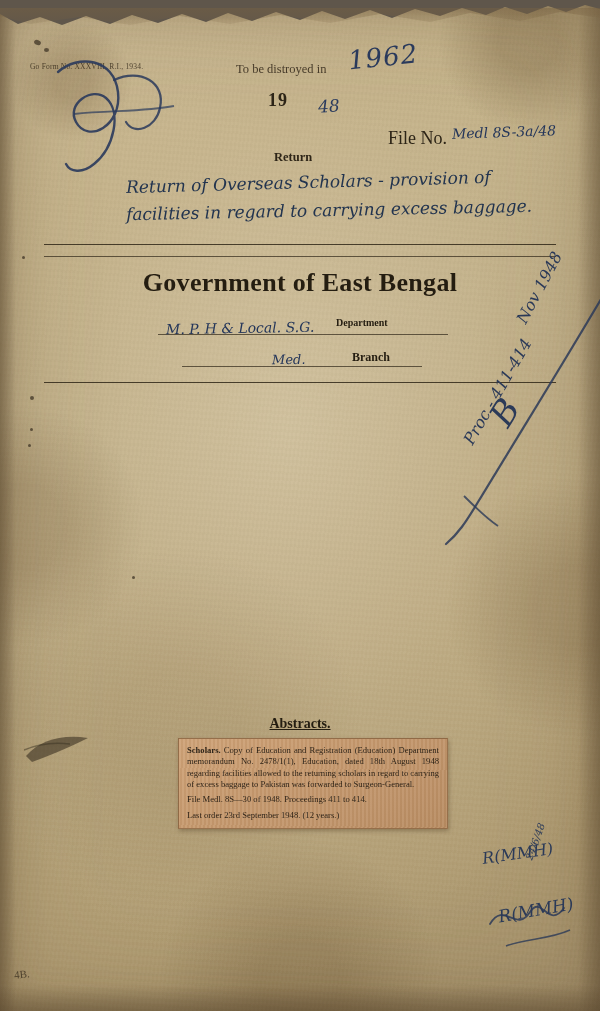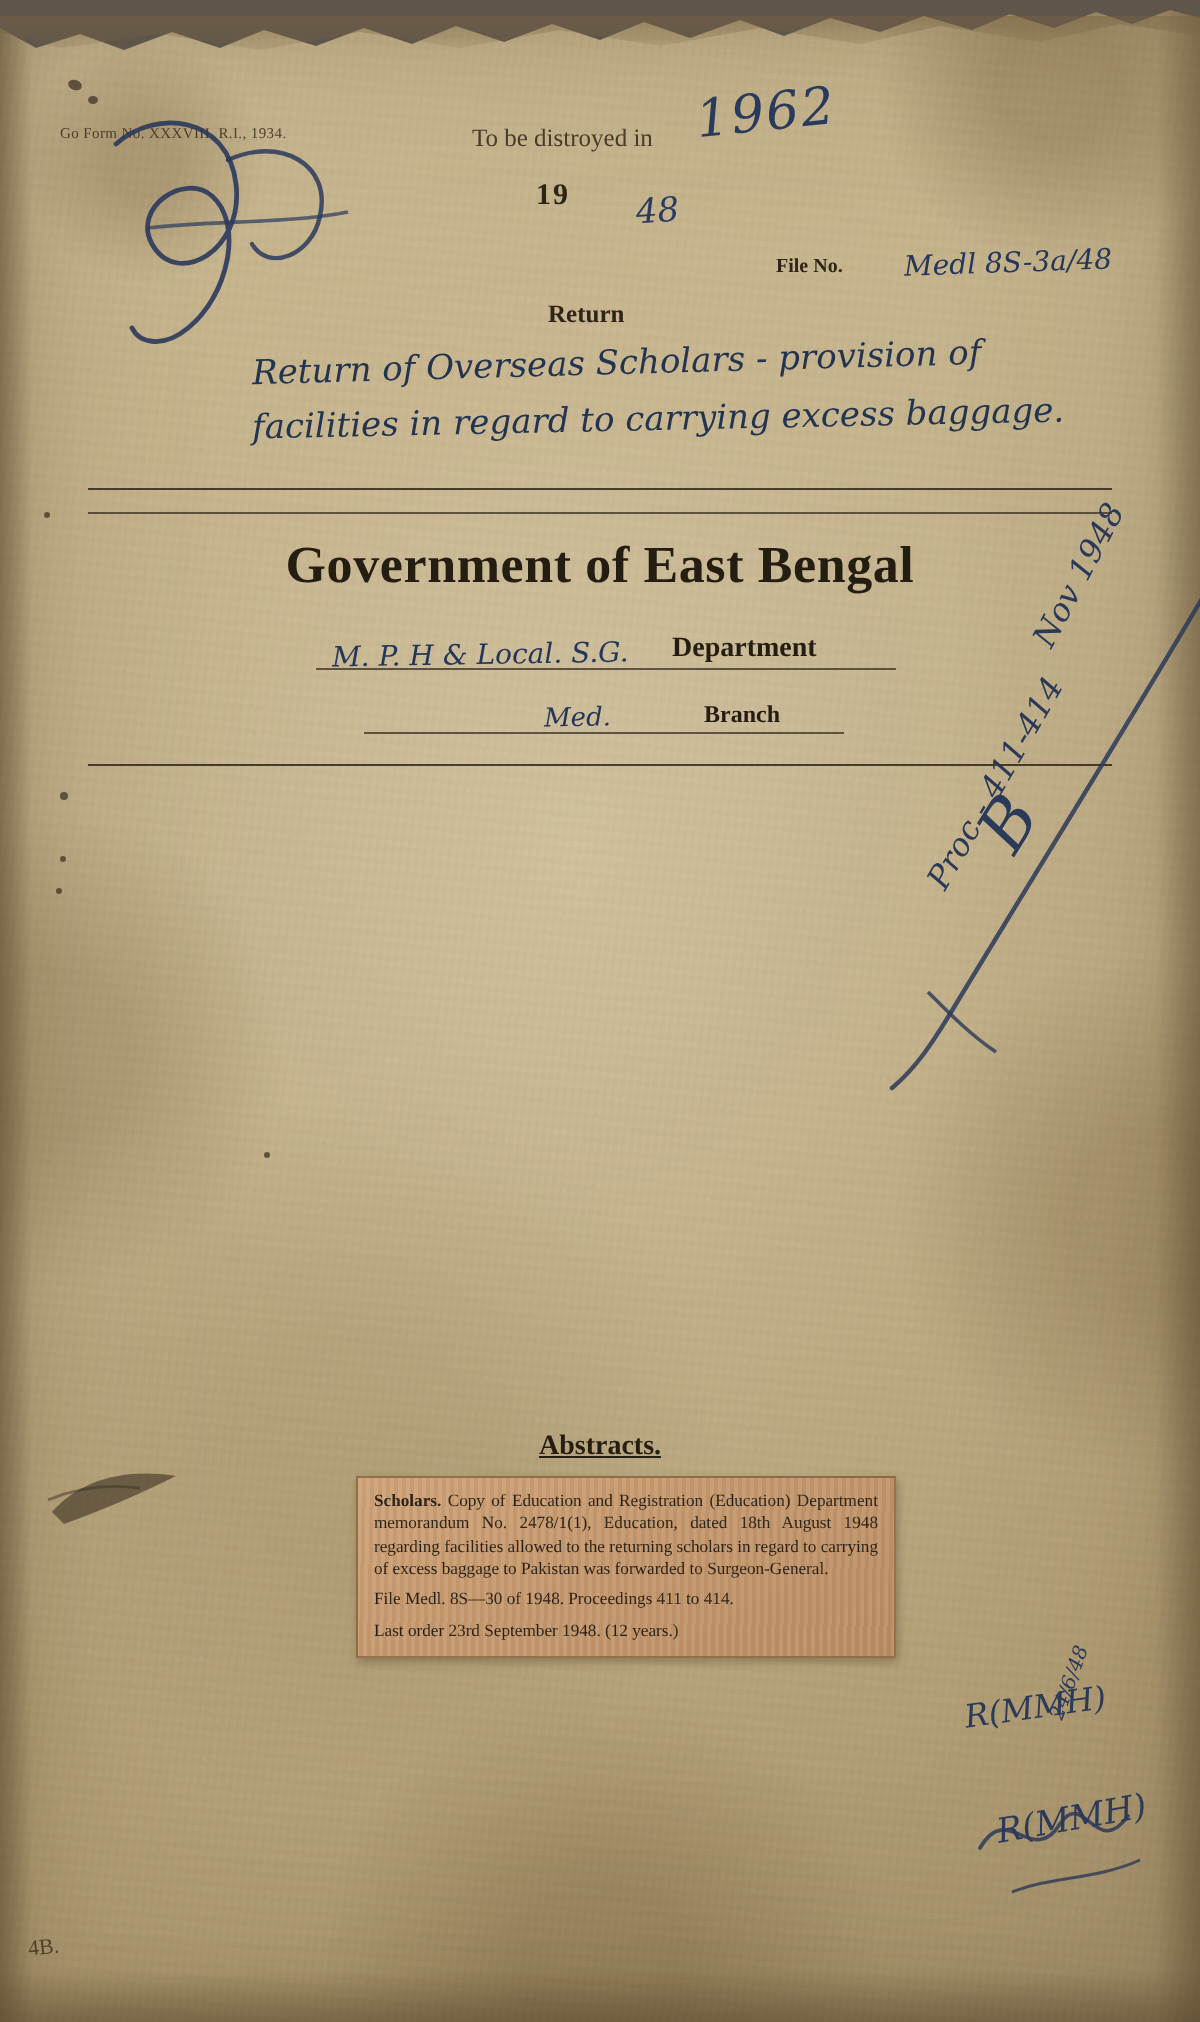--- a/index.html
+++ b/index.html
@@ -107,48 +107,48 @@
   }
   .destroy {
     left: 236px; top: 62px;
     font-size: 12.5px;
     color: #3a2f20;
     opacity: .9;
     text-align: center;
   }
   .year-print {
     left: 268px; top: 90px;
-    font-size: 15px;
+    font-size: 18px;
     font-weight: bold;
     color: #2c2417;
     letter-spacing: 1px;
   }
   .fileno-label {
     left: 388px; top: 128px;
-    font-size: 10px;
-    font-weight: bold;
+    font-size: 18px;
+    font-weight: normal;
     color: #2d2517;
   }
   .subject-label {
     left: 274px; top: 150px;
     font-size: 12.5px;
     font-weight: bold;
   }
   .govt-title {
     left: 0; top: 268px; width: 600px;
     text-align: center;
     font-size: 26px;
     font-weight: bold;
     letter-spacing: .3px;
     color: #241d11;
     white-space: nowrap;
   }
   .dept-label {
     left: 336px; top: 317px;
-    font-size: 14px;
+    font-size: 10px;
     font-weight: bold;
     color: #241d11;
   }
   .branch-label {
     left: 352px; top: 350px;
     font-size: 12px;
     font-weight: bold;
     color: #241d11;
   }
   .abstracts-label {

